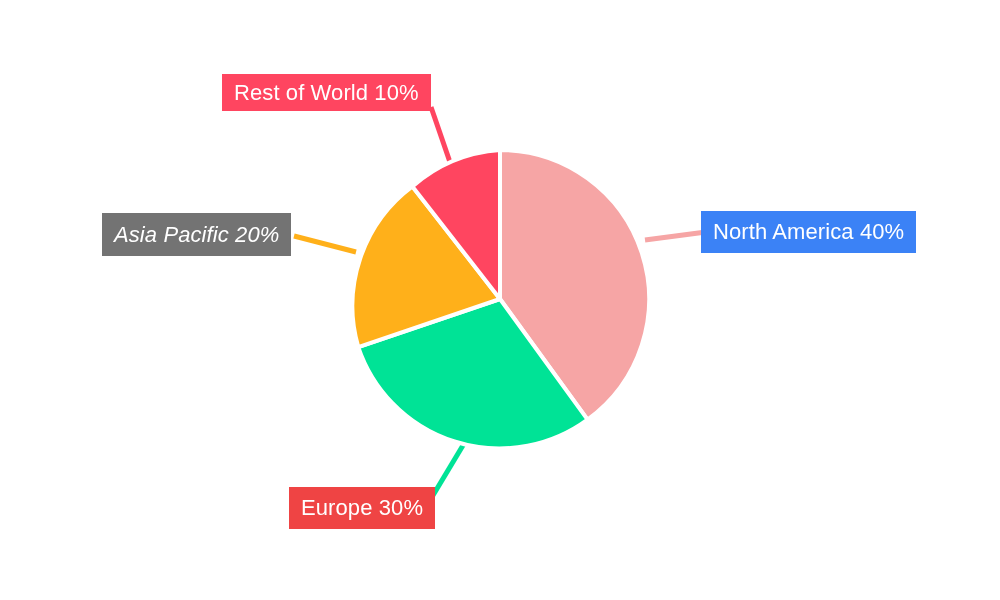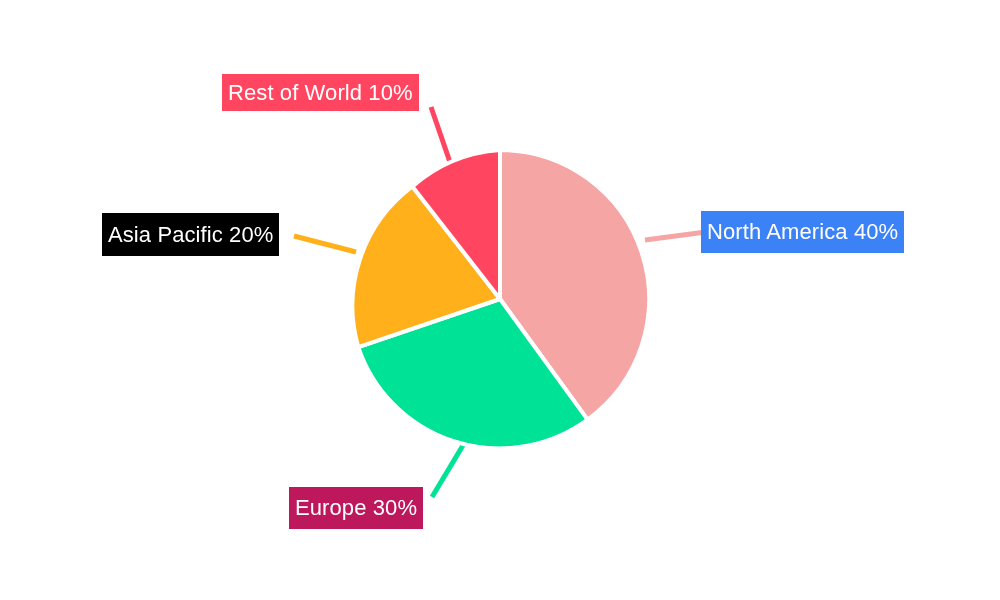--- a/index.html
+++ b/index.html
@@ -27,21 +27,21 @@
     display: flex;
     align-items: center;
     justify-content: center;
     color: #ffffff;
     font-family: "Liberation Sans", sans-serif;
     font-size: 22px;
     line-height: 1;
     letter-spacing: 0.1px;
     white-space: nowrap;
     box-sizing: border-box;
-    padding: 0 6px;
+    padding: 0 12px;
   }
   #label-north-america {
     left: 701px;
     top: 211px;
     height: 42px;
   }
   #label-europe {
     left: 289px;
     top: 487px;
     height: 42px;
@@ -76,25 +76,25 @@
       <path d="M 500 299 L 587.58 419.60 A 149 149 0 0 1 358.26 347.03 Z" fill="#00E396" stroke="#ffffff" stroke-width="4" stroke-linejoin="round"></path>
       <path d="M 500 299 L 358.26 347.03 A 149 149 0 0 1 412.41 186.40 Z" fill="#FFB01A" stroke="#ffffff" stroke-width="4" stroke-linejoin="round"></path>
       <path d="M 500 299 L 412.41 186.40 A 149 149 0 0 1 500 150 Z" fill="#FF4560" stroke="#ffffff" stroke-width="4" stroke-linejoin="round"></path>
     </g>
   </svg>
 
   <div class="callout-label" id="label-north-america" style="background:#3b82f6;">
     <span>North America 40%</span>
   </div>
 
-  <div class="callout-label" id="label-europe" style="background:#be185d;">
+  <div class="callout-label" id="label-europe" style="background:#ef4444;">
     <span>Europe 30%</span>
   </div>
 
-  <div class="callout-label" id="label-asia-pacific" style="background:#000000;">
+  <div class="callout-label" id="label-asia-pacific" style="background:#737373;font-style:italic;">
     <span>Asia Pacific 20%</span>
   </div>
 
   <div class="callout-label" id="label-rest-of-world" style="background:#FF4560;">
     <span>Rest of World 10%</span>
   </div>
 
 </div>
 
 </body></html>

